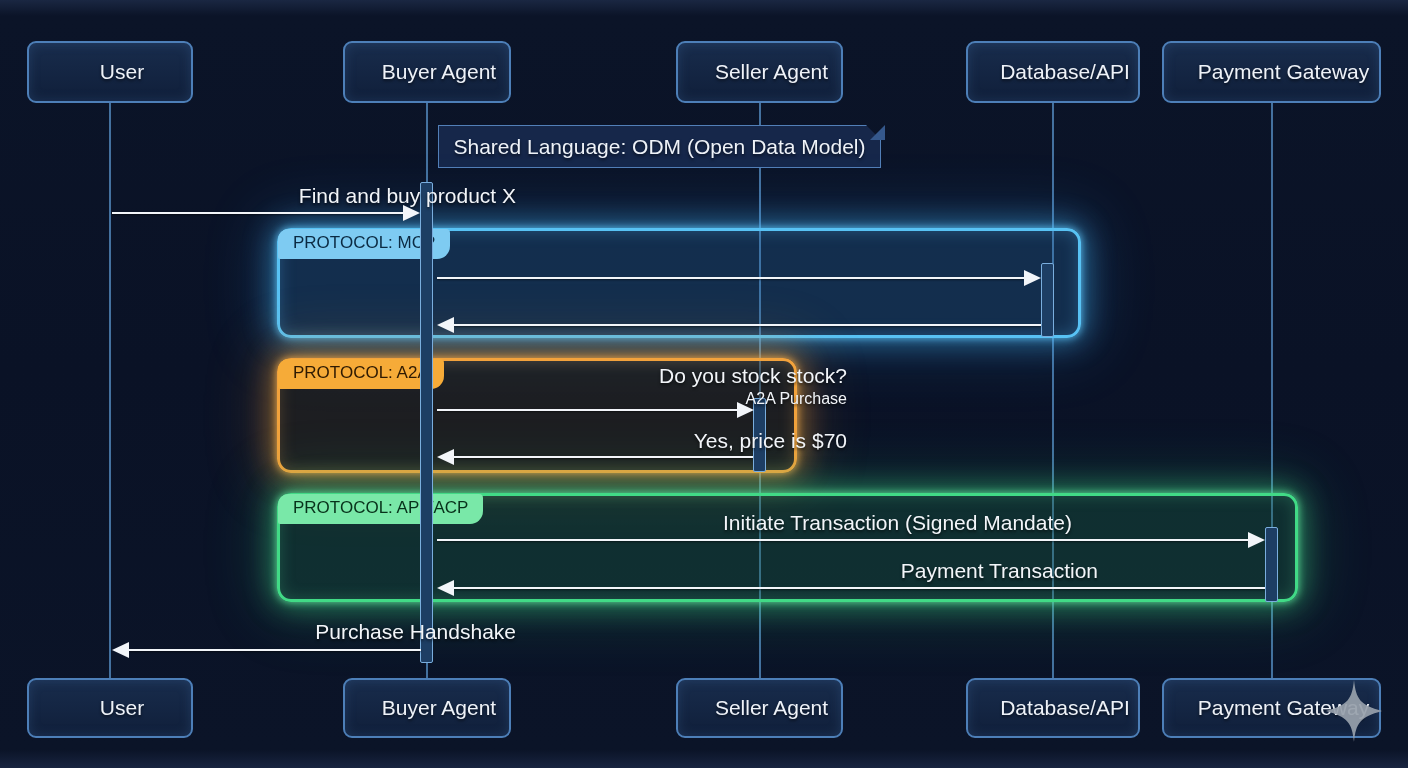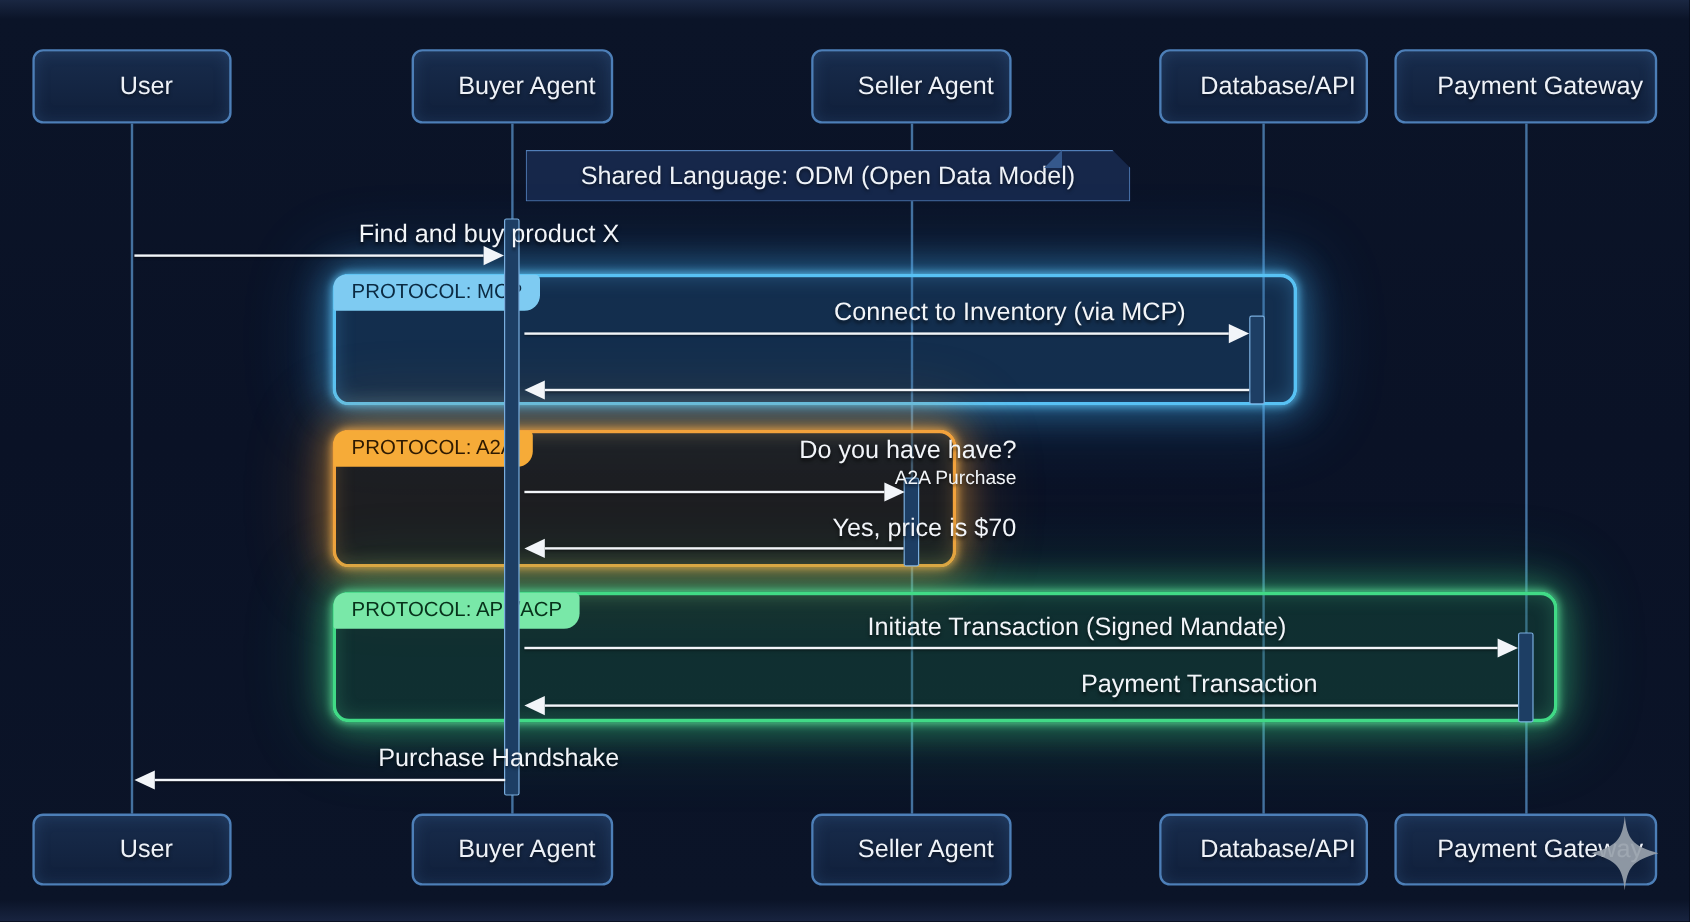--- a/index.html
+++ b/index.html
@@ -44,21 +44,21 @@
   .tab-ap2{background:#79e8a8;color:#07311a;}
   .msg-label{
     position:absolute;width:500px;text-align:right;color:#f2f5f9;
     font-size:21px;text-shadow:0 2px 3px rgba(0,0,0,.6);white-space:nowrap;
   }
   .msg-sub{font-size:16px;}
   .msg-line{position:absolute;height:2px;background:#f2f5f9;box-shadow:0 1px 2px rgba(0,0,0,.5);}
   .head-r{position:absolute;width:0;height:0;border-left:17px solid #f2f5f9;border-top:8px solid transparent;border-bottom:8px solid transparent;}
   .head-l{position:absolute;width:0;height:0;border-right:17px solid #f2f5f9;border-top:8px solid transparent;border-bottom:8px solid transparent;}
   .note{
-    position:absolute;left:438px;top:125px;width:504px;height:43px;box-sizing:border-box;
+    position:absolute;left:438px;top:125px;width:443px;height:43px;box-sizing:border-box;
     background:#16274a;border:1.5px solid #527fb8;
     display:flex;align-items:center;justify-content:center;
     color:#eef2f8;font-size:21px;text-shadow:0 2px 3px rgba(0,0,0,.55);
     clip-path:polygon(0 0,calc(100% - 15px) 0,100% 15px,100% 100%,0 100%);
   }
   .note-fold{
     position:absolute;left:870px;top:125px;width:0;height:0;
     border-style:solid;border-width:0 0 15px 15px;
     border-color:transparent transparent #35588c transparent;
   }
@@ -92,28 +92,27 @@
 
   <div class="activation" style="left:420px;top:182px;height:481px;"></div>
   <div class="activation" style="left:1041px;top:263px;height:74px;"></div>
   <div class="activation" style="left:753px;top:398px;height:74px;"></div>
   <div class="activation" style="left:1265px;top:527px;height:75px;"></div>
 
   <div class="msg-label" style="left:16px;top:184px;">Find and buy product X</div>
   <div class="msg-line" style="left:112px;top:212px;width:291px;"></div>
   <div class="head-r" style="left:403px;top:205px;"></div>
 
-  <div class="msg-label" style="left:488px;top:249px;">Connect to Inventory (via MCP)</div>
   <div class="msg-line" style="left:437px;top:277px;width:587px;"></div>
   <div class="head-r" style="left:1024px;top:270px;"></div>
 
   <div class="msg-line" style="left:454px;top:324px;width:587px;"></div>
   <div class="head-l" style="left:437px;top:317px;"></div>
 
-  <div class="msg-label" style="left:347px;top:364px;">Do you have have?</div>
+  <div class="msg-label" style="left:347px;top:364px;">Do you stock stock?</div>
   <div class="msg-label msg-sub" style="left:347px;top:390px;">A2A Purchase</div>
   <div class="msg-line" style="left:437px;top:409px;width:300px;"></div>
   <div class="head-r" style="left:737px;top:402px;"></div>
 
   <div class="msg-label" style="left:347px;top:429px;">Yes, price is $70</div>
   <div class="msg-line" style="left:454px;top:456px;width:299px;"></div>
   <div class="head-l" style="left:437px;top:449px;"></div>
 
   <div class="msg-label" style="left:572px;top:511px;">Initiate Transaction (Signed Mandate)</div>
   <div class="msg-line" style="left:437px;top:539px;width:811px;"></div>

